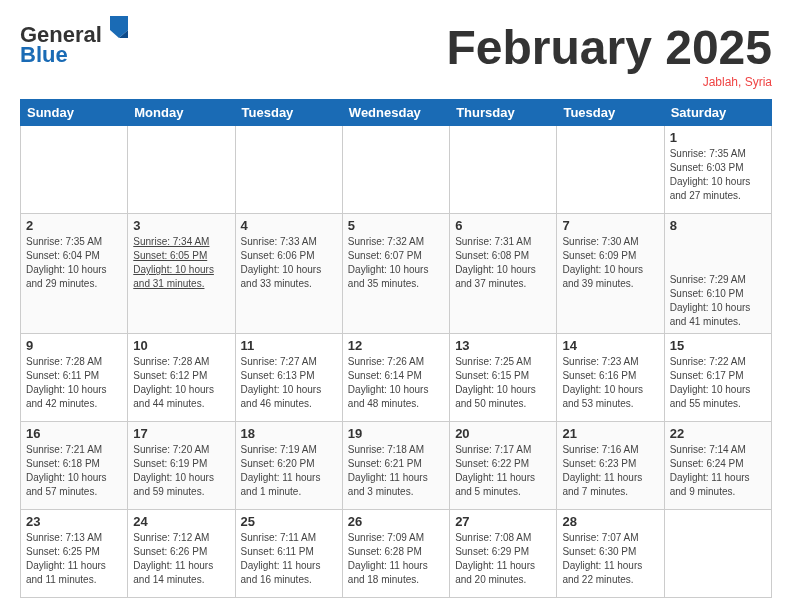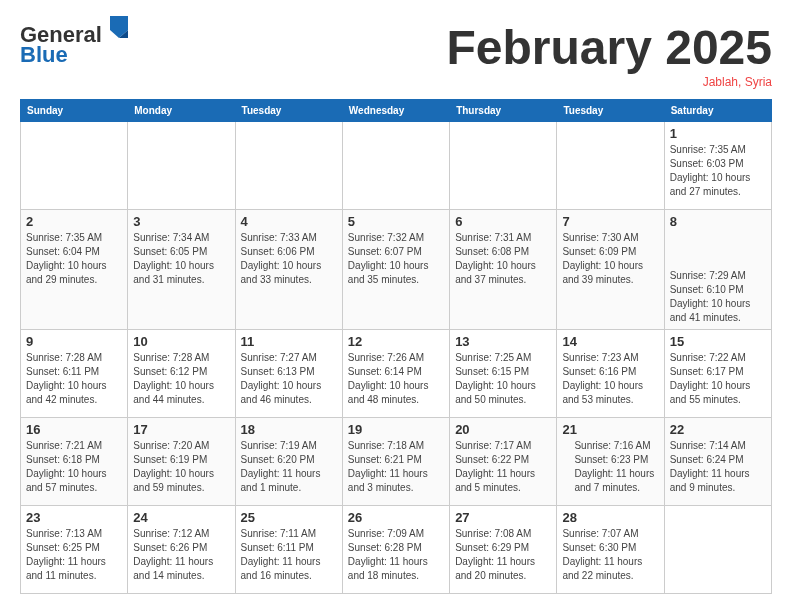--- a/index.html
+++ b/index.html
@@ -58,21 +58,21 @@
       border: 1px solid #ccc;
       border-collapse: collapse;
       width: 100%;
       table-layout: fixed;
     }
     .calendar th {
       background-color: #1a6bb5;
       color: #fff;
       text-align: left;
       padding: 5px 6px;
-      font-size: 10px;
+      font-size: 13px;
       border: 1px solid #1a6bb5;
     }
     .calendar td {
       border: 1px solid #ccc;
       vertical-align: top;
       padding: 4px 5px;
       font-size: 10.5px;
       color: #333;
       height: 88px;
     }
@@ -150,21 +150,21 @@
         <tr>
           <td>
             <div class="day-num">2</div>
             <div class="day-info" style="white-space: pre-line;">Sunrise: 7:35 AM
 Sunset: 6:04 PM
 Daylight: 10 hours
 and 29 minutes.</div>
           </td>
           <td>
             <div class="day-num">3</div>
-            <div class="day-info" style="white-space: pre-line;">Sunrise: 7:34 AM
+            <div class="day-info" style="white-space: pre-line; text-decoration: underline;">Sunrise: 7:34 AM
 Sunset: 6:05 PM
 Daylight: 10 hours
 and 31 minutes.</div>
           </td>
           <td>
             <div class="day-num">4</div>
             <div class="day-info" style="white-space: pre-line;">Sunrise: 7:33 AM
 Sunset: 6:06 PM
 Daylight: 10 hours
 and 33 minutes.</div>
@@ -280,21 +280,21 @@
           </td>
           <td>
             <div class="day-num">20</div>
             <div class="day-info" style="white-space: pre-line;">Sunrise: 7:17 AM
 Sunset: 6:22 PM
 Daylight: 11 hours
 and 5 minutes.</div>
           </td>
           <td>
             <div class="day-num">21</div>
-            <div class="day-info" style="white-space: pre-line; margin-left: 12px;">Sunrise: 7:16 AM
+            <div class="day-info" style="white-space: pre-line;">Sunrise: 7:16 AM
 Sunset: 6:23 PM
 Daylight: 11 hours
 and 7 minutes.</div>
           </td>
           <td>
             <div class="day-num">22</div>
             <div class="day-info" style="white-space: pre-line;">Sunrise: 7:14 AM
 Sunset: 6:24 PM
 Daylight: 11 hours
 and 9 minutes.</div>

